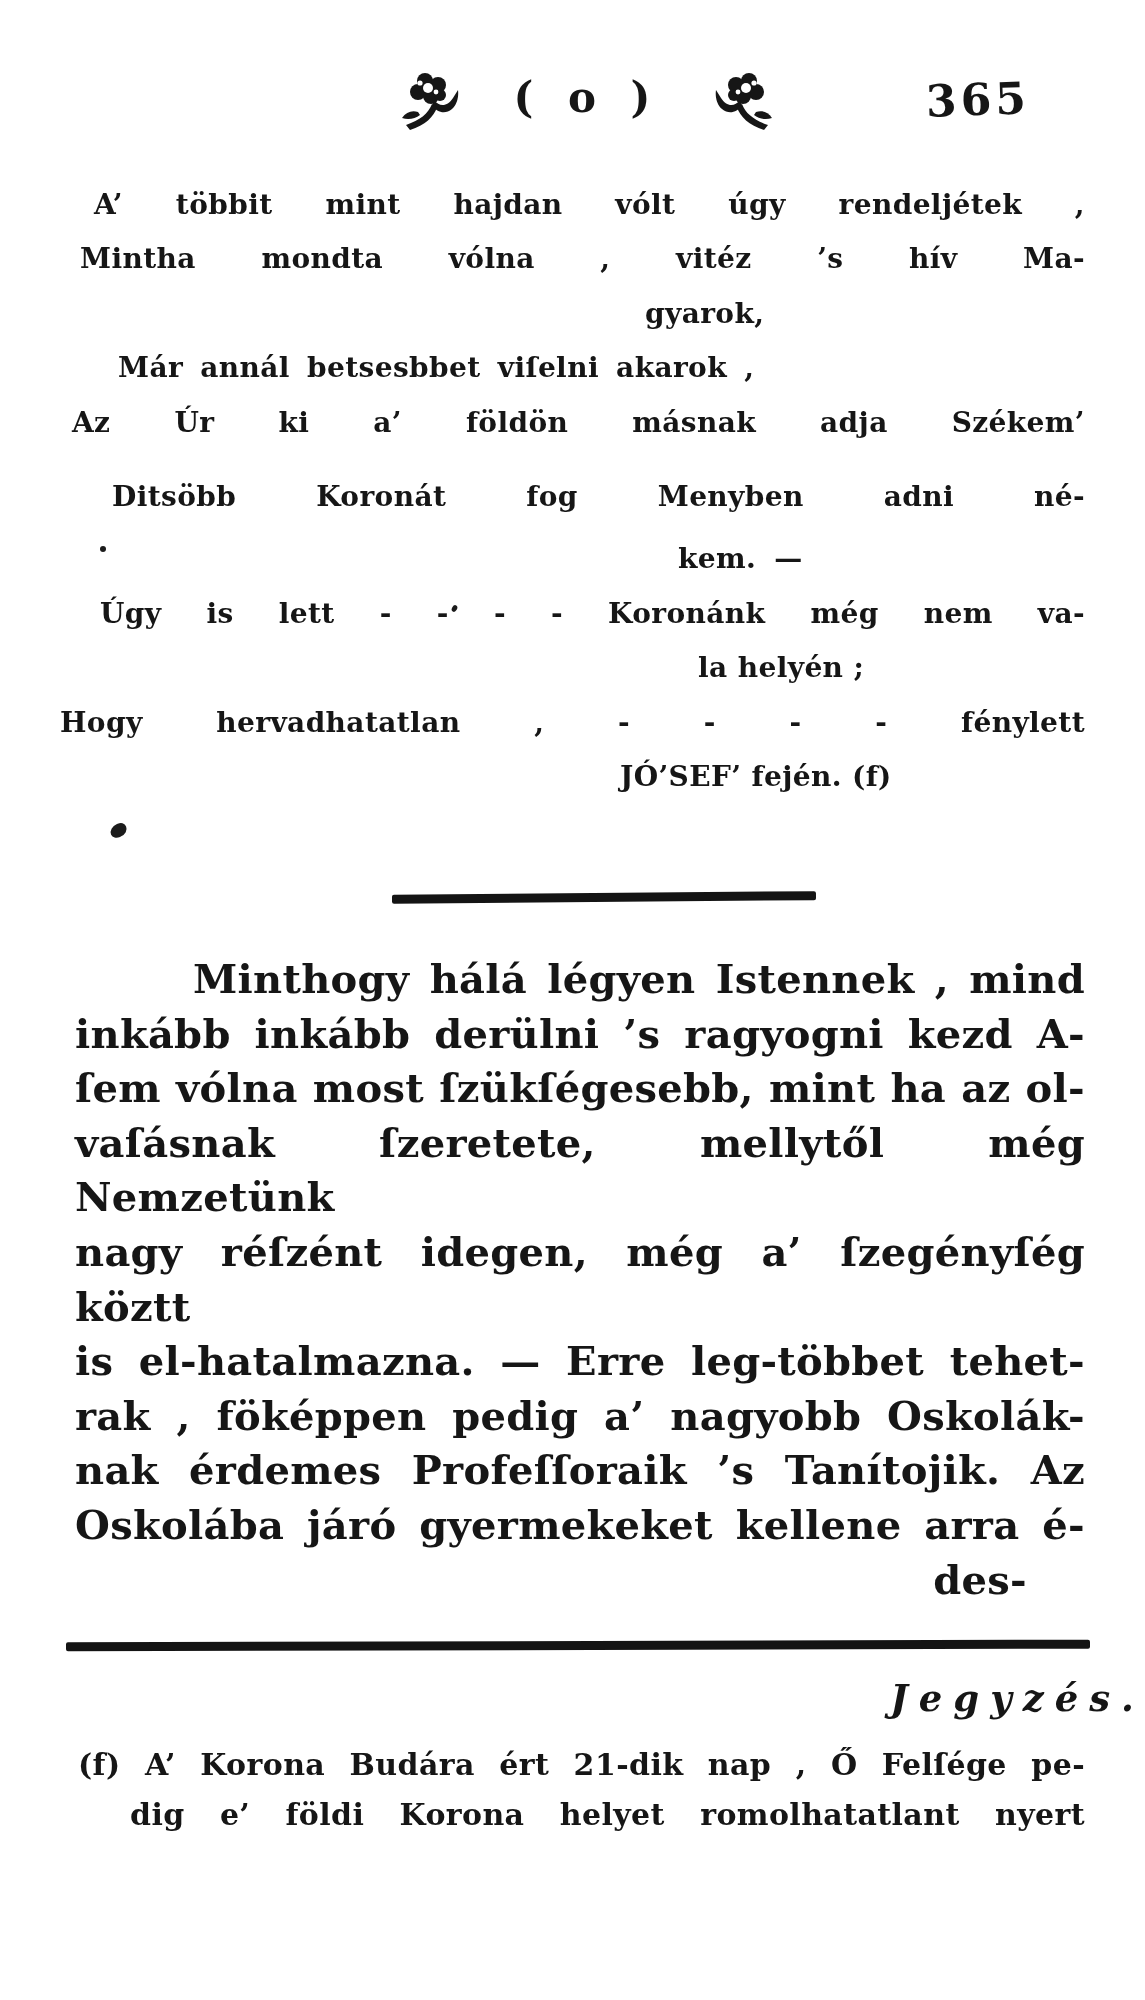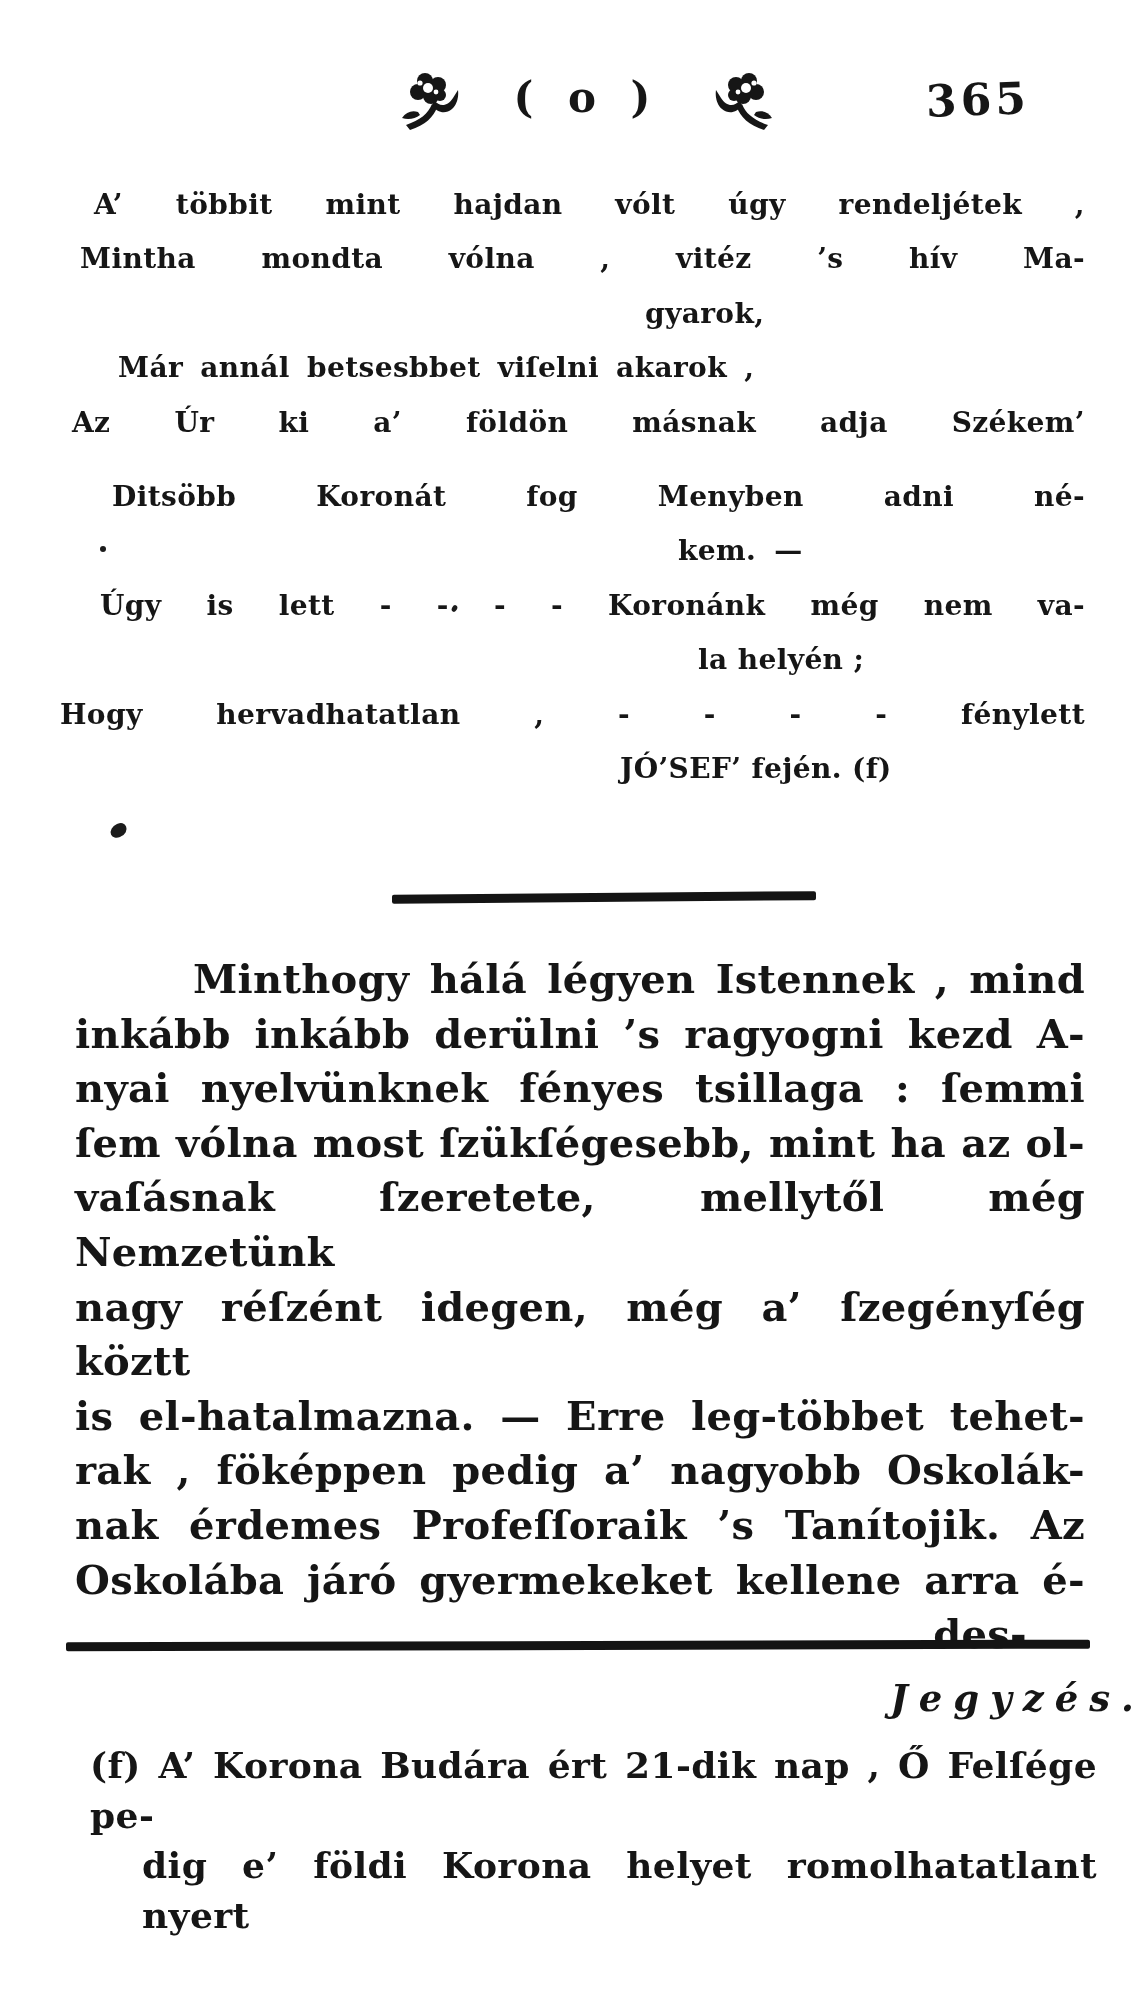--- a/index.html
+++ b/index.html
@@ -40,21 +40,21 @@
     position:absolute; top:178px; left:60px; width:1025px;
     font-size:28px; line-height:54.4px; letter-spacing:0.4px;
   }
   .p0  { margin-left:34px; }
   .p1  { margin-left:70px; word-spacing:7px; }
   .p2  { margin-left:20px; }
   .p3  { margin-left:585px; word-spacing:4px; }
   .p4  { margin-left:58px; word-spacing:7px; }
   .p5  { margin-left:12px; }
   .p6  { margin-left:52px;margin-top:20px; }
-  .p7  { margin-left:618px; word-spacing:8px; }
+  .p7  { margin-left:618px; word-spacing:8px;margin-top:8px; }
   .p8  { margin-left:40px; }
   .p9  { margin-left:638px; }
   .p10 { }
   .p11 { margin-left:560px; }
 
   
   .rule-short {
     position:absolute; top:893px; left:392px; width:424px; height:9px;
     background:#141414; transform:rotate(-0.5deg); border-radius:2px;
   }
@@ -72,21 +72,21 @@
   .b11 { text-align:right; padding-right:58px; }
 
   
   .footnote-title {
     position:absolute; top:1676px; left:0; width:1145px;
     text-align:right; font-style:italic; font-size:37px;
     letter-spacing:11px; font-weight:700;
   }
   .footnote {
     position:absolute; top:1740px; left:78px; width:1007px;
-    font-size:36px; line-height:50px; letter-spacing:0.4px;margin-left:12px;
+    font-size:30px; line-height:50px; letter-spacing:0.4px;
   }
   .f1 { margin-left:52px; }
   .f2 { margin-left:30px; }
 
   
   .speck { position:absolute; background:#1b1b1b; }
   .speck-a { top:546px; left:100px; width:6px; height:6px; border-radius:50%; }
   .speck-b {
     top:824px; left:110px; width:17px; height:13px;
     border-radius:60% 40% 55% 45%; transform:rotate(-24deg);
@@ -147,21 +147,20 @@
     <span class="line p9">la helyén ;</span>
     <span class="line j p10">Hogy hervadhatatlan , - - - - fénylett</span>
     <span class="line p11">JÓ’SEF’ fején. (f)</span>
   </div>
 
   <div class="rule-short"></div>
 
   <div class="body-text">
     <span class="line j b0">Minthogy hálá légyen Istennek , mind</span>
     <span class="line j">inkább inkább derülni ’s ragyogni kezd A-</span>
-    <span class="line j">nyai nyelvünknek fényes tsillaga : ſemmi</span>
     <span class="line j">ſem vólna most ſzükſégesebb, mint ha az ol-</span>
     <span class="line j">vaſásnak ſzeretete, mellytől még Nemzetünk</span>
     <span class="line j">nagy réſzént idegen, még a’ ſzegényſég köztt</span>
     <span class="line j">is el-hatalmazna. — Erre leg-többet tehet-</span>
     <span class="line j">rak , föképpen pedig a’ nagyobb Oskolák-</span>
     <span class="line j">nak érdemes Profeſſoraik ’s Tanítojik. Az</span>
     <span class="line j">Oskolába járó gyermekeket kellene arra é-</span>
     <span class="line b11">des-</span>
   </div>
 

